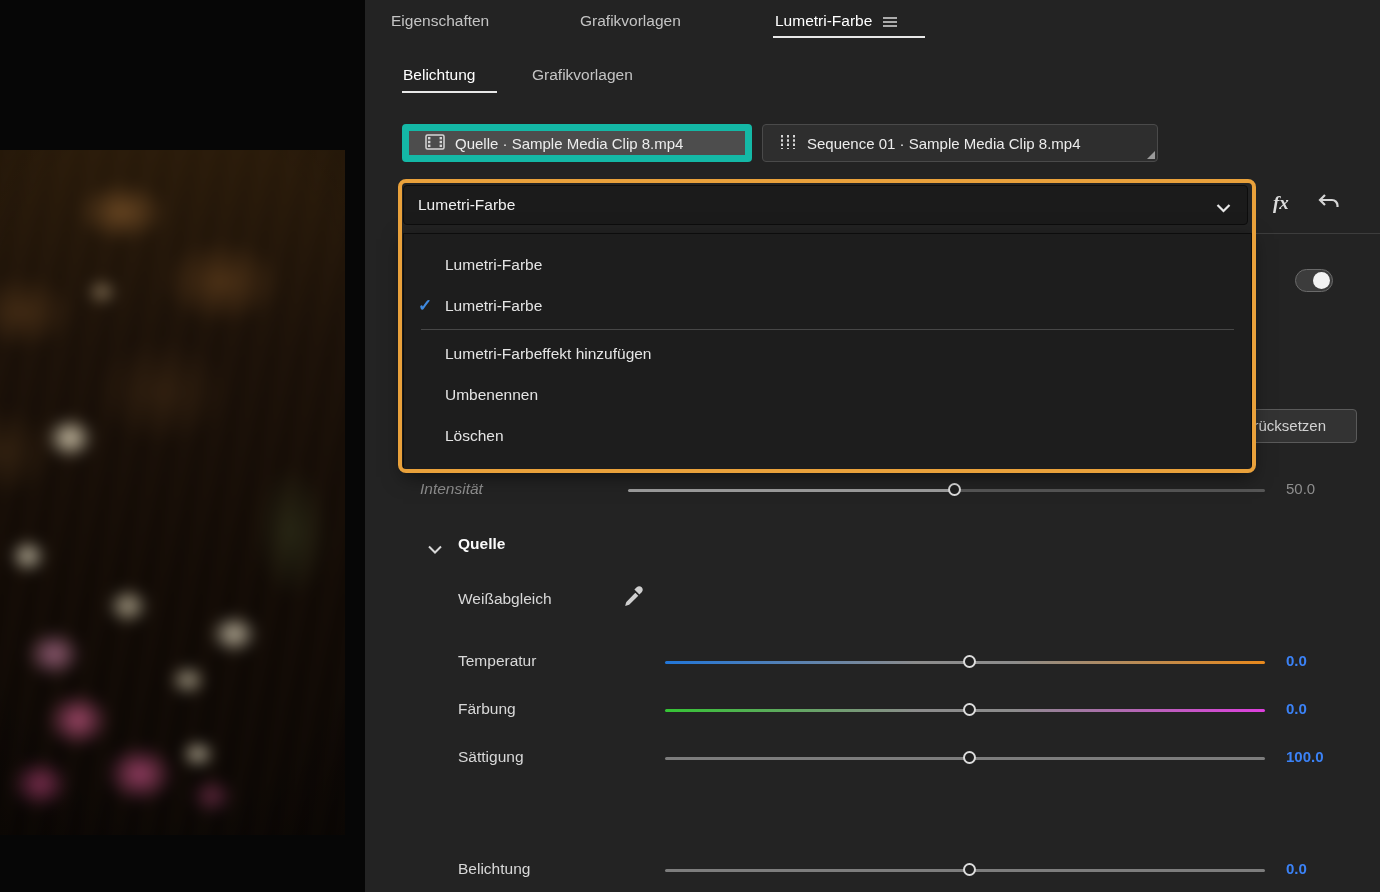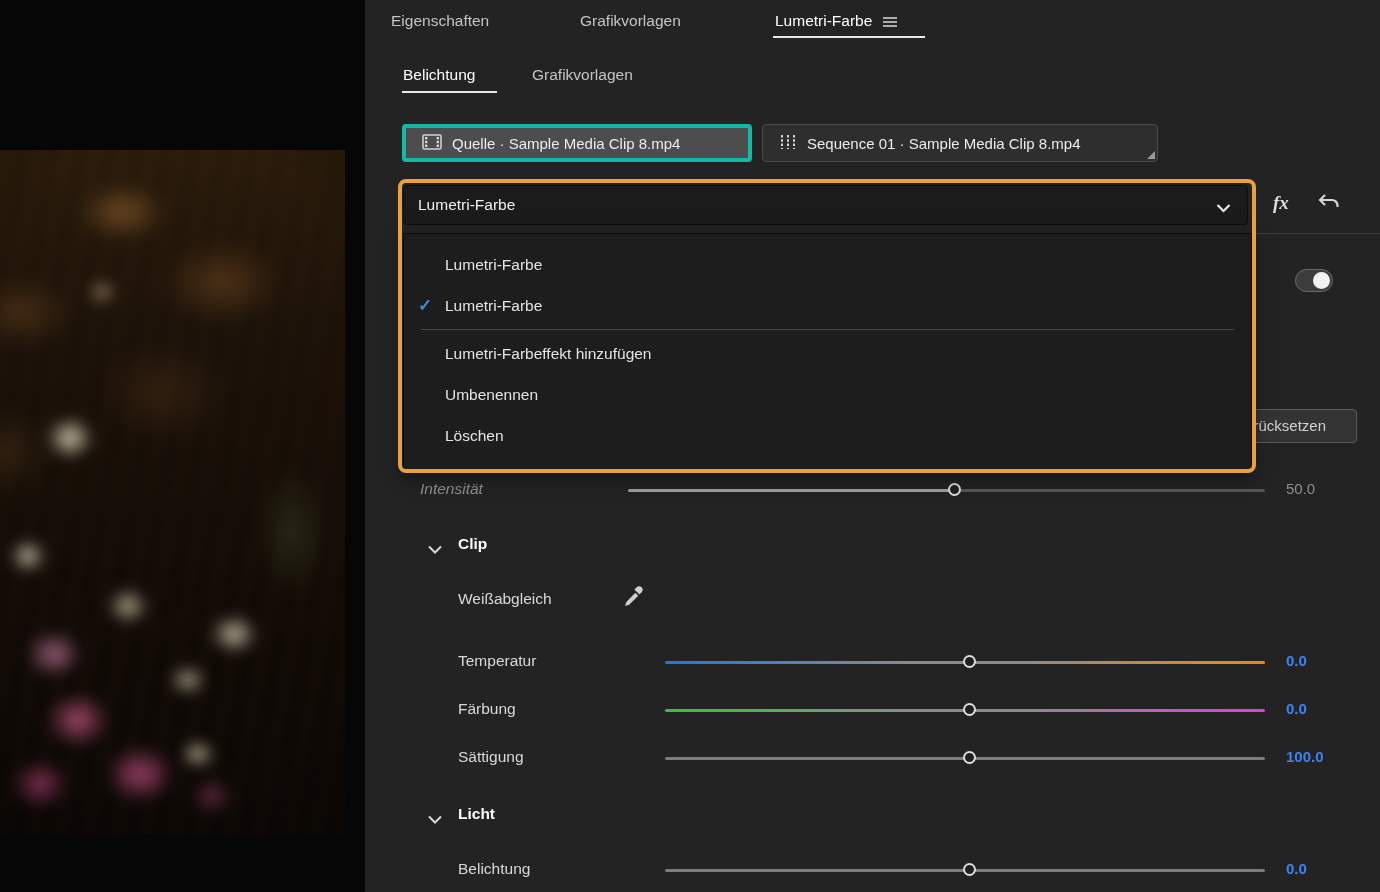--- a/index.html
+++ b/index.html
@@ -41,21 +41,21 @@
   .tab.active{color:#fff;}
   .tab-underline{position:absolute;top:36px;height:2px;background:#e8e8e8;}
   .hamburger{display:inline-block;vertical-align:-2px;margin-left:10px;}
 
   .subtab{position:absolute;top:66px;font-size:15.5px;color:#c4c4c4;white-space:nowrap;}
   .subtab.active{color:#fff;}
   .subtab-underline{position:absolute;top:91px;height:2px;background:#e8e8e8;}
 
   .clip-btn{position:absolute;top:124px;height:38px;box-sizing:border-box;border-radius:4px;
     display:flex;align-items:center;gap:10px;padding:0 16px;font-size:15px;color:#ececec;white-space:nowrap;}
-  .clip-btn.src{left:37px;width:350px;background:#4d4d4d;border:4px solid #14b8a6;}
+  .clip-btn.src{left:37px;width:350px;background:#4d4d4d;border:7px solid #14b8a6;}
   .clip-btn.seq{left:397px;width:396px;background:#2e2e2e;border:1px solid #4a4a4a;}
   .seq-corner{position:absolute;right:2px;bottom:2px;width:0;height:0;border-style:solid;border-width:0 0 8px 8px;border-color:transparent transparent #9a9a9a transparent;}
 
   .divider-right{position:absolute;top:233px;left:891px;width:124px;height:1px;background:#3d3d3d;}
 
   .effect-select{position:absolute;left:38px;top:185px;width:845px;height:40px;box-sizing:border-box;background:#1b1b1b;border:1px solid #0d0d0d;border-radius:4px;z-index:9;display:flex;align-items:center;}
   .effect-select .sel-text{margin-left:14px;color:#efefef;font-size:15.5px;}
   .effect-select .sel-chev{position:absolute;right:16px;top:13px;}
 
   .fx-badge{position:absolute;left:908px;top:192px;font-family:"Liberation Serif",serif;font-style:italic;font-weight:bold;font-size:19px;color:#dcdcdc;z-index:3;}
@@ -166,21 +166,21 @@
         <div class="track grad-intens"></div>
         <div class="handle" style="left:51.3%"></div>
       </div>
       <span class="ctl-value val-dim">50.0</span>
     </div>
 
     <div class="section-head" style="top:534px">
       <span class="chev"><svg width="14" height="9" viewBox="0 0 14 9" fill="none" stroke="#d8d8d8" stroke-width="2">
             <path d="M1 1.5 L7 7.5 L13 1.5"></path>
           </svg></span>
-      <span class="sec-title">Clip</span>
+      <span class="sec-title">Quelle</span>
     </div>
 
     <div class="ctl-row" style="top:588px">
       <span class="ctl-label">Weißabgleich</span>
       <span class="eyedrop"><svg width="24" height="24" viewBox="0 0 24 24">
             <path d="M20.7 3.3c1.4 1.4 1.4 3.6 0 5l-2.3 2.3-5-5 2.3-2.3c1.4-1.4 3.6-1.4 5 0zM12.3 6.7l5 5-8.6 8.6c-.4.4-.9.7-1.4.8l-3.1.8.8-3.1c.1-.5.4-1 .8-1.4l8.5-8.7z" fill="#cfcfcf"></path>
           </svg></span>
     </div>
 
     <div class="ctl-row" style="top:650px">
@@ -203,26 +203,20 @@
 
     <div class="ctl-row" style="top:746px">
       <span class="ctl-label">Sättigung</span>
       <div class="slider" style="left:300px;width:600px">
         <div class="track"></div>
         <div class="handle" style="left:50.8%"></div>
       </div>
       <span class="ctl-value val-blue">100.0</span>
     </div>
 
-    <div class="section-head" style="top:804px">
-      <span class="chev"><svg width="14" height="9" viewBox="0 0 14 9" fill="none" stroke="#d8d8d8" stroke-width="2">
-            <path d="M1 1.5 L7 7.5 L13 1.5"></path>
-          </svg></span>
-      <span class="sec-title">Licht</span>
-    </div>
 
     <div class="ctl-row" style="top:858px">
       <span class="ctl-label">Belichtung</span>
       <div class="slider" style="left:300px;width:600px">
         <div class="track"></div>
         <div class="handle" style="left:50.8%"></div>
       </div>
       <span class="ctl-value val-blue">0.0</span>
     </div>
 

